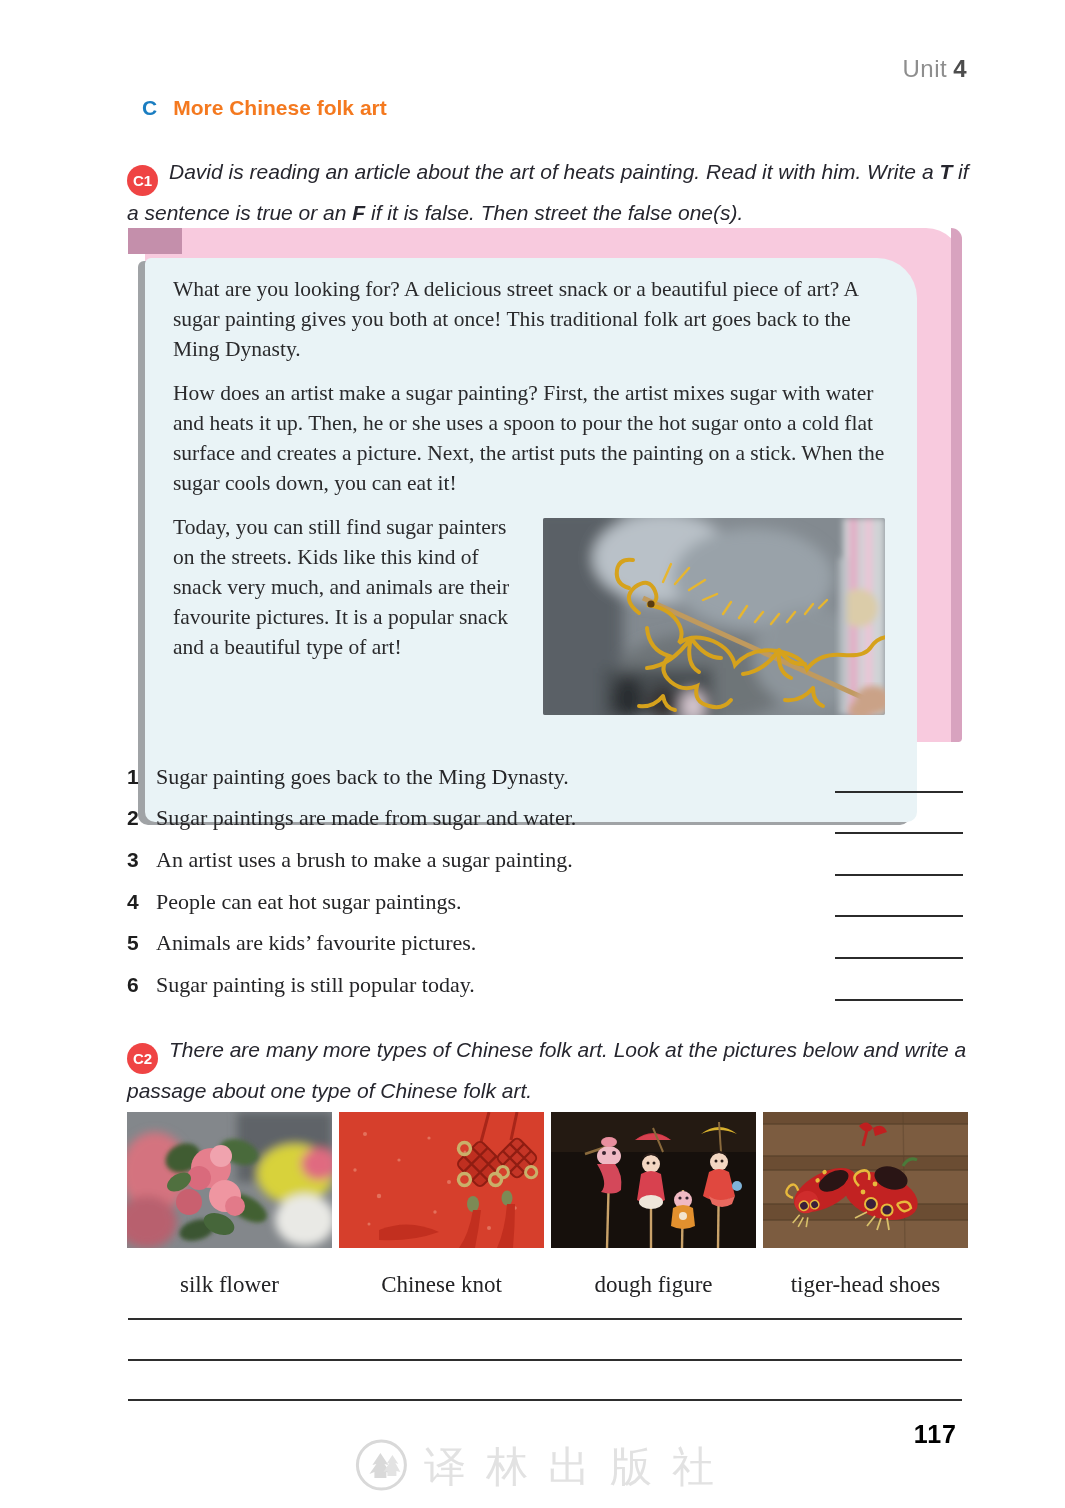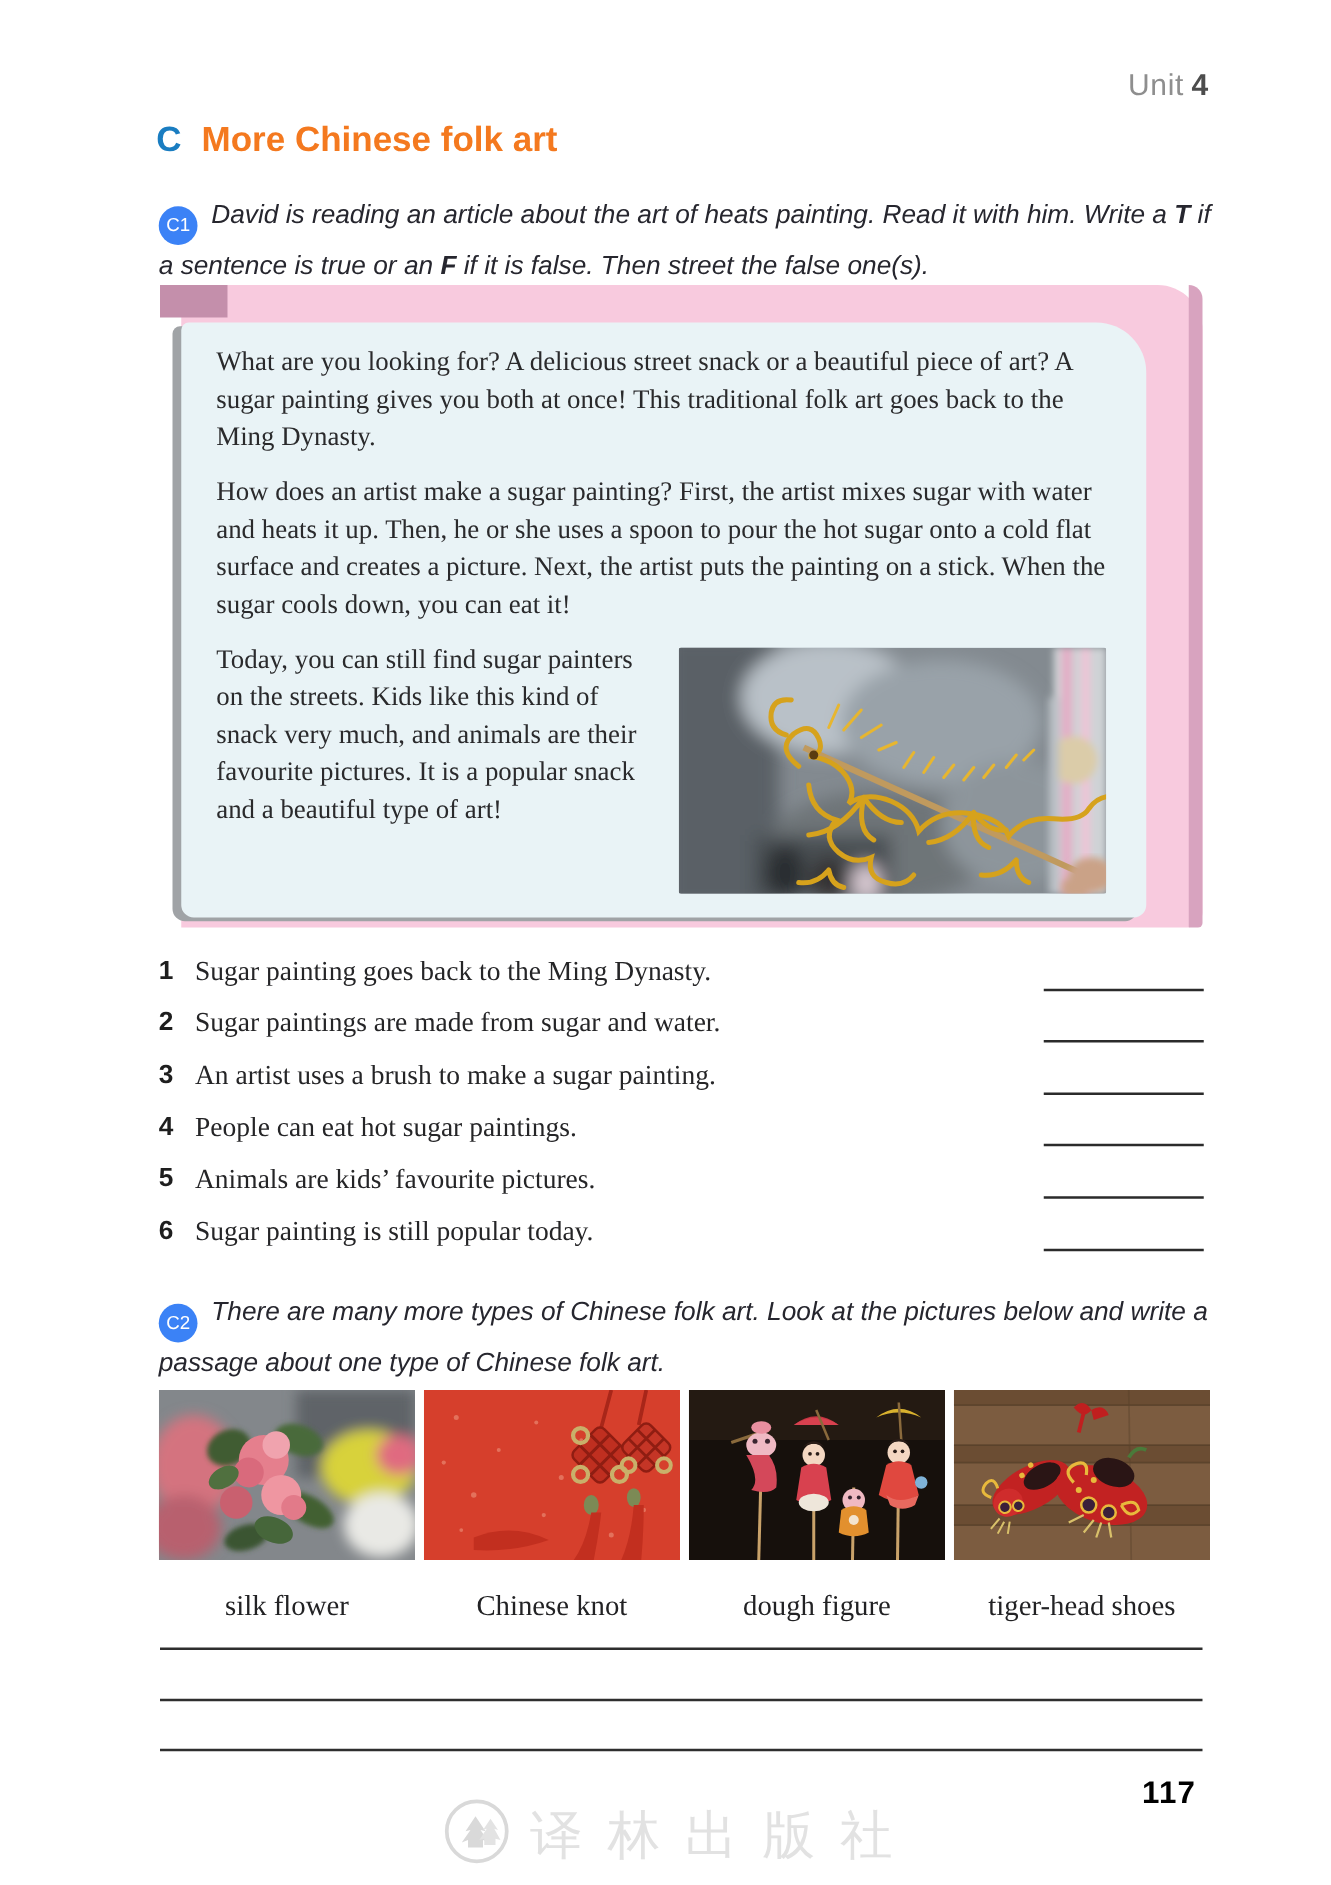--- a/index.html
+++ b/index.html
@@ -13,56 +13,56 @@
   .page { position:absolute; inset:0; }
 
   
   .unit-header {
     position:absolute; top:55px; right:98px;
     font-size:24px; color:#8e8e8e; letter-spacing:0.5px;
   }
   .unit-header .unit-num { font-weight:bold; color:#4d4d4d; margin-left:6px; }
 
   
-  .section-title { position:absolute; top:96px; left:125px; font-weight:bold; font-size:28px; }
+  .section-title { position:absolute; top:96px; left:142px; font-weight:bold; font-size:21px; }
   .section-letter { color:#1a7dc1; margin-right:16px; }
   .section-text { color:#f4791f; }
 
   
   .instruction {
     position:absolute; left:127px; width:842px;
     font-style:italic; font-size:21px; line-height:33px; color:#26262e;
   }
   .instruction.c1 { top:155px; }
   .instruction.c2 { top:1033px; }
   .badge {
     display:inline-flex; align-items:center; justify-content:center;
     width:31px; height:31px; border-radius:50%;
-    background:#3b82f6; color:#ffffff;
-    font-style:normal; font-weight:normal; font-size:15px;
+    background:#ef4444; color:#ffffff;
+    font-style:normal; font-weight:bold; font-size:15px;
     margin-right:11px; vertical-align:-7px;
   }
   .instruction b { font-weight:bold; }
 
   
   .passage-pink {
     position:absolute; left:145px; top:228px; width:817px; height:514px;
     background:#f8cade;
     border-radius:8px 36px 12px 0;
   }
   .passage-pink .pink-edge {
     position:absolute; right:0; top:0; bottom:0; width:11px;
     background:#d8a3bf; border-radius:0 36px 12px 0;
   }
   .mauve-square {
     position:absolute; left:128px; top:228px; width:54px; height:26px;
     background:#c48fab;
   }
   .passage-blue {
-    position:absolute; left:145px; top:258px; width:772px; height:476px;
+    position:absolute; left:145px; top:258px; width:772px; height:564px;
     background:#e9f3f6;
     border-radius:6px 40px 10px 10px;
     box-shadow:-7px 3px 0 0 #a0a3a6;
     padding:16px 32px 12px 28px;
     font-family:"Liberation Serif", serif;
     font-size:21.5px; line-height:30px; color:#2a2a2c;
     overflow:hidden;
   }
   .passage-blue p { margin-bottom:14px; }
   .photo-float {

